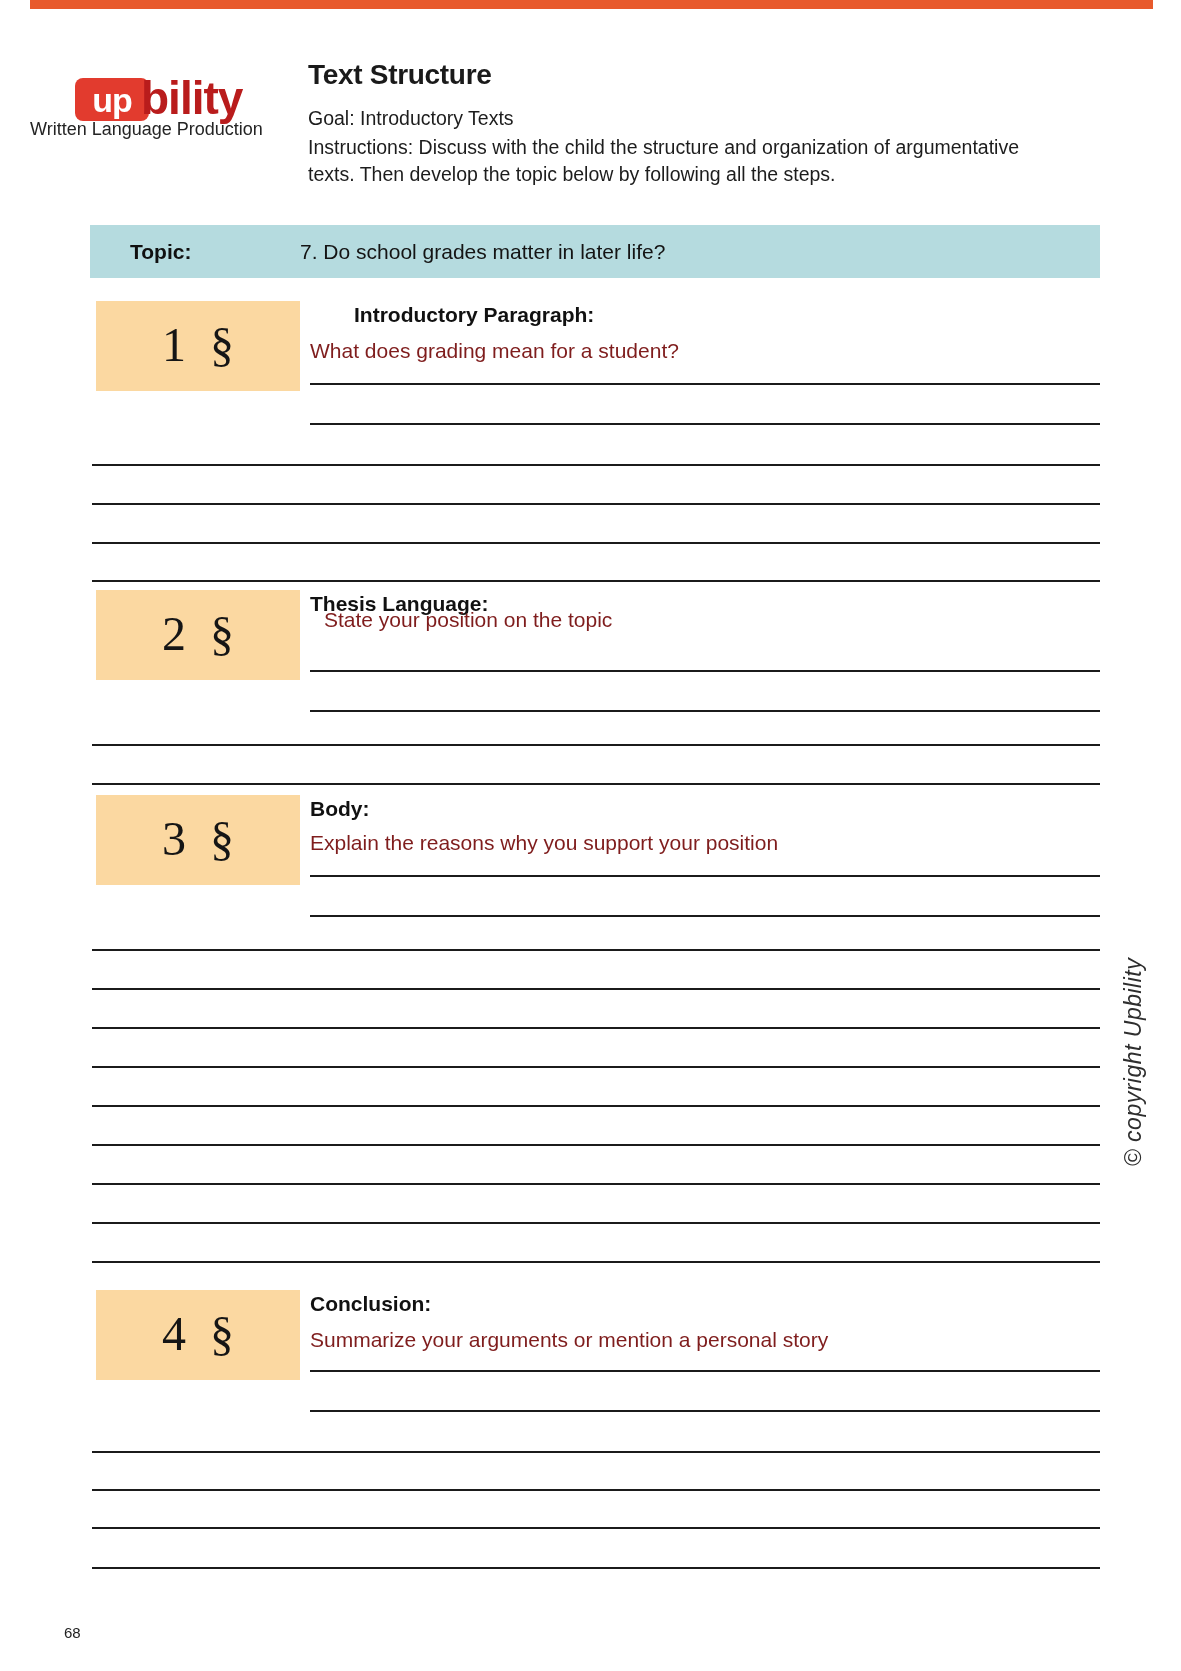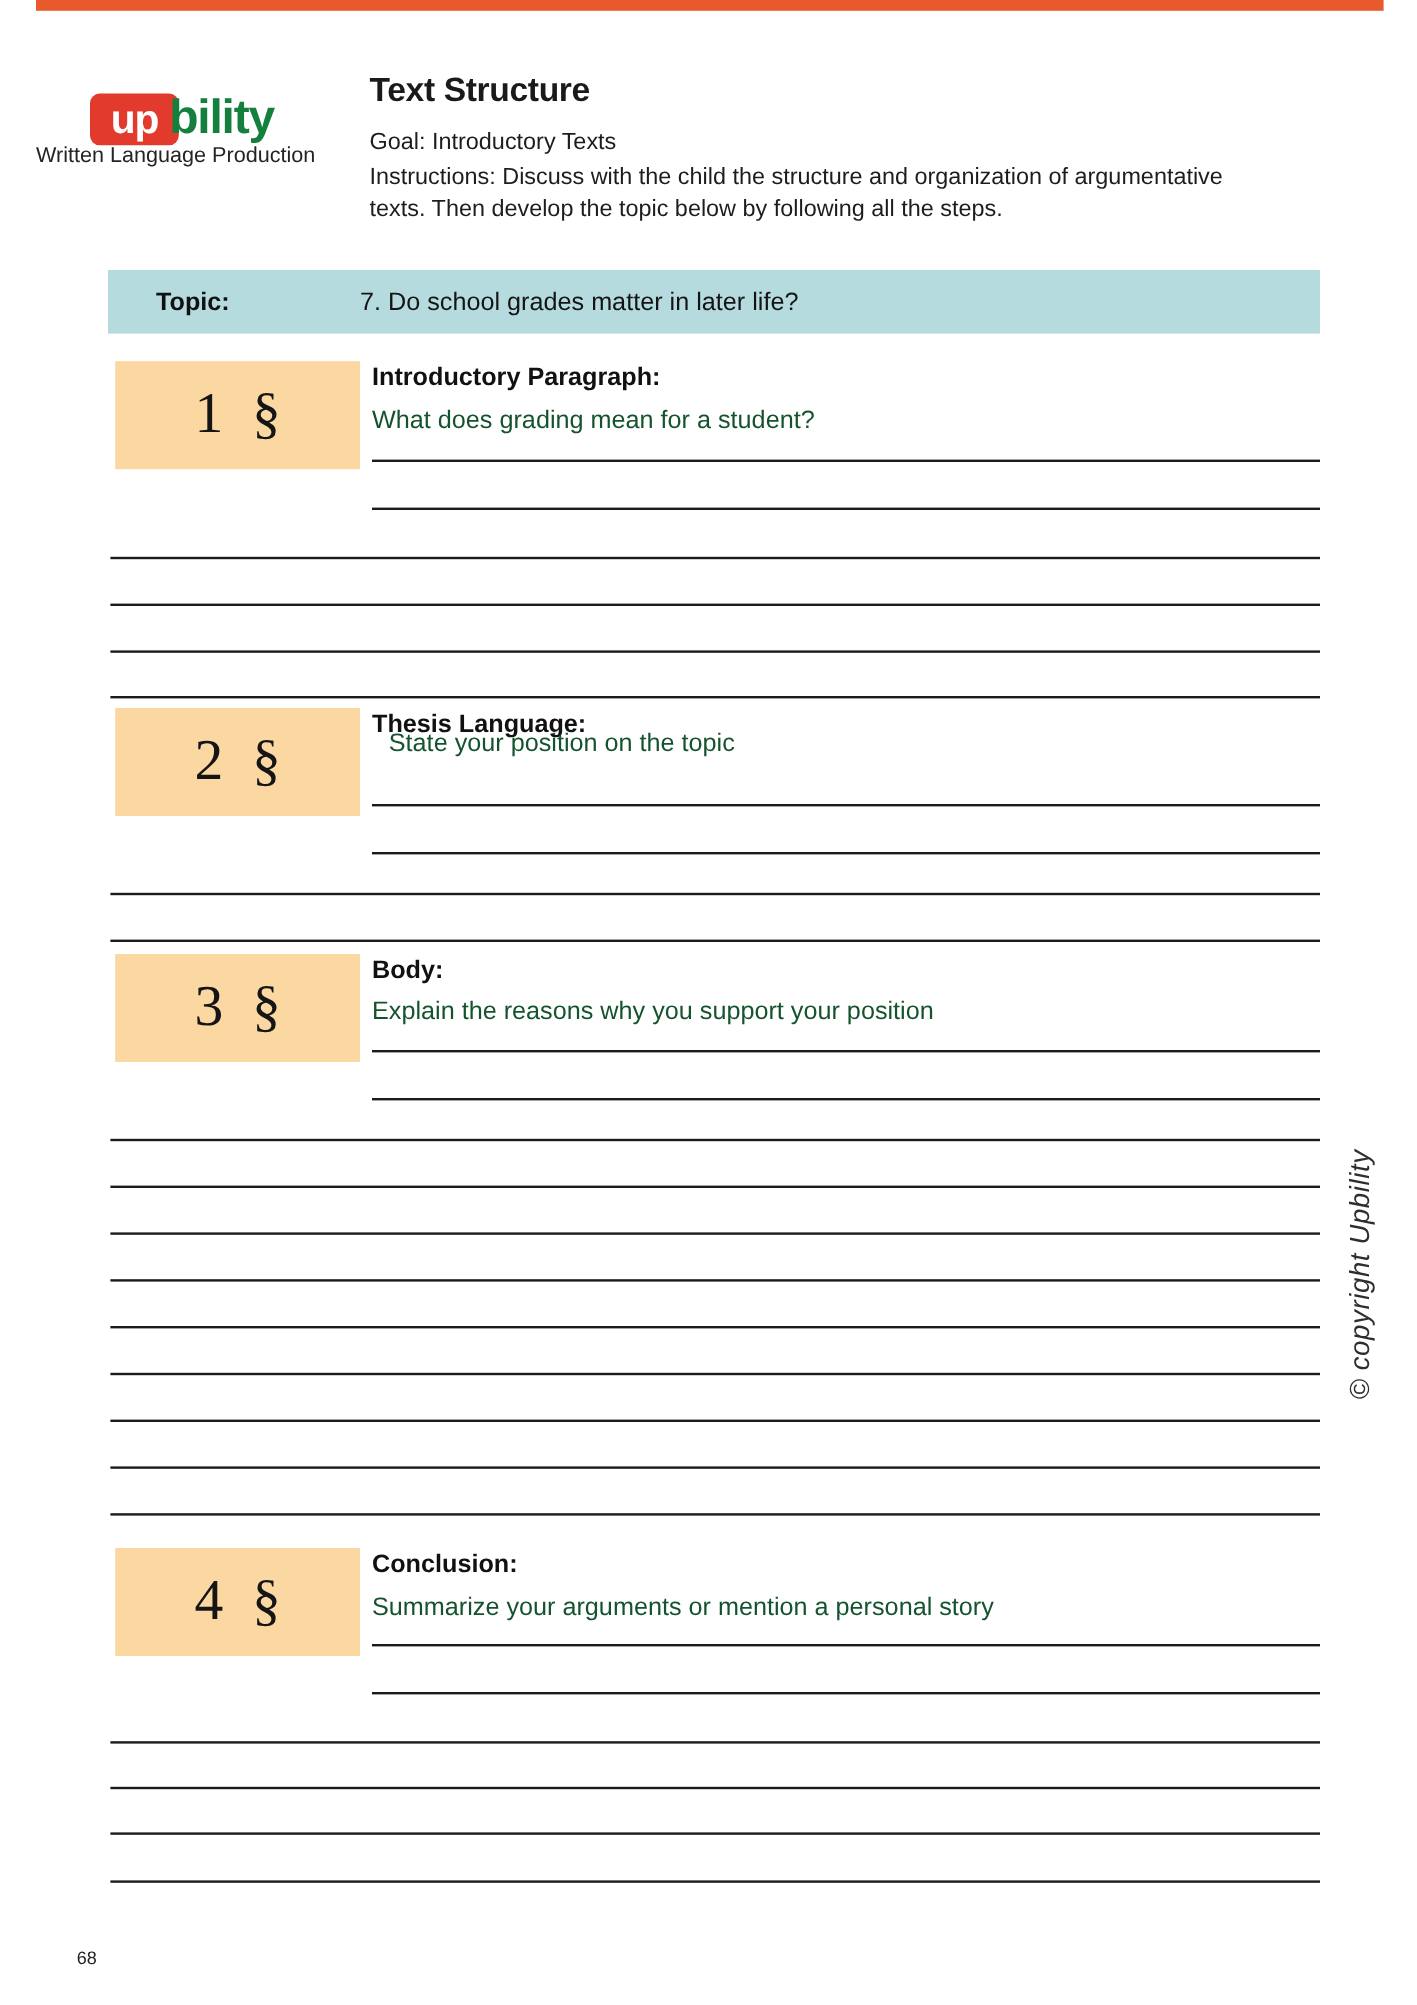--- a/index.html
+++ b/index.html
@@ -17,22 +17,22 @@
   .top-bar{left:30px;top:0;width:1123px;height:9px;background:#e85a2c;}
 
   
   .logo-badge{
     left:75px;top:78px;width:74px;height:43px;
     background:#e23b2e;border-radius:8px;
     color:#ffffff;font-weight:bold;font-size:34px;line-height:44px;
     text-align:center;letter-spacing:-1px;
   }
   .logo-rest{
-    left:141px;top:76px;font-size:40px;line-height:44px;
-    font-weight:bold;color:#15803d;letter-spacing:-1px;
+    left:141px;top:76px;font-size:46px;line-height:44px;
+    font-weight:bold;color:#b91c1c;letter-spacing:-1px;
   }
   .logo-tagline{left:30px;top:118px;font-size:18px;line-height:22px;color:#242424;}
 
   
   .page-title{left:308px;top:58px;font-size:28px;line-height:34px;font-weight:600;color:#1a1a1a;letter-spacing:-0.3px;}
   .hline{left:308px;font-size:19.5px;line-height:26px;color:#1d1d1d;}
 
   
   .topic-bar{left:90px;top:225px;width:1010px;height:53px;background:#b5dbdf;}
   .topic-label{left:130px;top:225px;height:53px;line-height:53px;font-size:21px;font-weight:bold;color:#101010;}
@@ -40,21 +40,21 @@
 
   
   .badge{
     width:204px;height:90px;left:96px;
     background:#fbd8a1;
     font-family:"Liberation Serif",serif;
     font-size:48px;line-height:88px;text-align:center;color:#151515;
     word-spacing:12px;
   }
   .sec-heading{left:310px;font-size:21px;line-height:25px;font-weight:bold;color:#111111;}
-  .sec-prompt{left:310px;font-size:21px;line-height:25px;color:#14532d;}
+  .sec-prompt{left:310px;font-size:21px;line-height:25px;color:#7f1d1d;}
 
   
   .wl{height:2px;background:#1b1b1b;}
   .wl.ind{left:310px;width:790px;}
   .wl.full{left:92px;width:1008px;}
 
   
   .copyright{
     left:1133px;top:1062px;
     transform:translate(-50%,-50%) rotate(-90deg);
@@ -78,21 +78,21 @@
   <div class="abs page-title">Text Structure</div>
   <div class="abs hline" style="top:105px;">Goal: Introductory Texts</div>
   <div class="abs hline" style="top:134px;">Instructions: Discuss with the child the structure and organization of argumentative</div>
   <div class="abs hline" style="top:161px;">texts. Then develop the topic below by following all the steps.</div>
 
   <div class="abs topic-bar"></div>
   <div class="abs topic-label">Topic:</div>
   <div class="abs topic-text">7. Do school grades matter in later life?</div>
 
   <div class="abs badge" style="top:301px;">1 §</div>
-  <div class="abs sec-heading" style="top:302px;">Introductory Paragraph:</div>
+  <div class="abs sec-heading" style="top:302px;margin-left:44px;">Introductory Paragraph:</div>
   <div class="abs sec-prompt" style="top:338px;">What does grading mean for a student?</div>
   <div class="abs wl ind" style="top:383px;"></div>
   <div class="abs wl ind" style="top:423px;"></div>
   <div class="abs wl full" style="top:464px;"></div>
   <div class="abs wl full" style="top:503px;"></div>
   <div class="abs wl full" style="top:542px;"></div>
   <div class="abs wl full" style="top:580px;"></div>
 
   <div class="abs badge" style="top:590px;">2 §</div>
   <div class="abs sec-heading" style="top:591px;">Thesis Language:</div>

